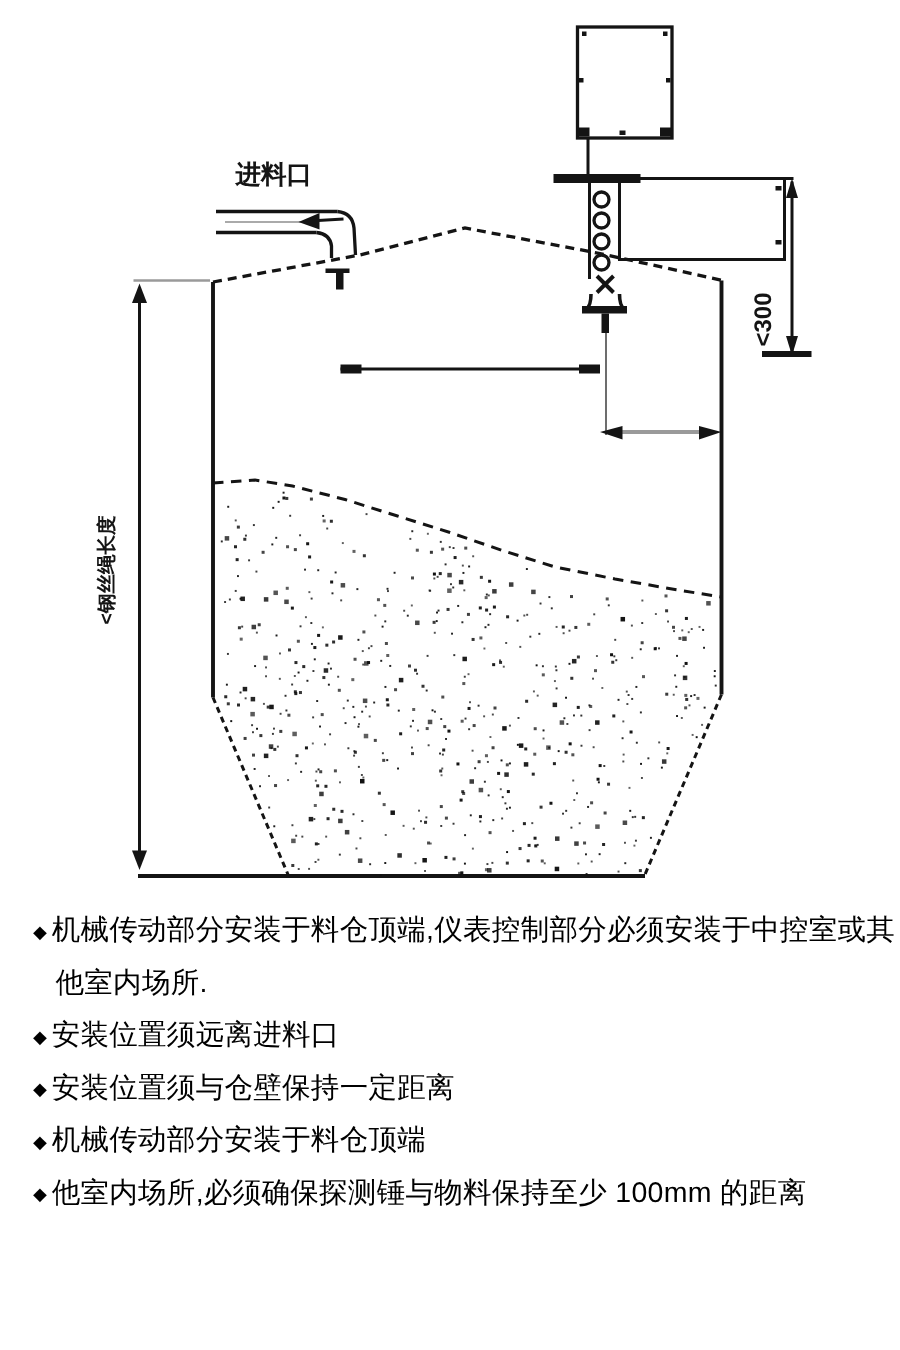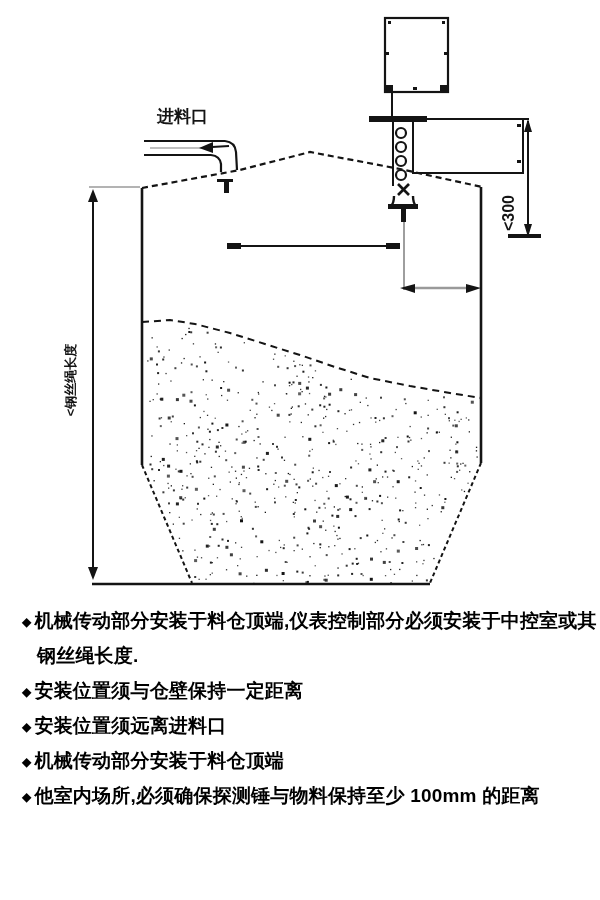--- a/index.html
+++ b/index.html
@@ -4,21 +4,21 @@
 <style>
   html,body{margin:0;padding:0;}
   body{
     width:600px;height:900px;background:#ffffff;position:relative;
     font-family:"Liberation Sans",sans-serif;overflow:hidden;
   }
   .diagram-wrap{position:absolute;left:0;top:0;width:600px;height:600px;}
   svg text{font-family:"Liberation Sans",sans-serif;}
   .notes{
     position:absolute;left:22px;top:603px;width:578px;
-    color:#000;font-weight:bold;font-size:19px;
+    color:#000;font-weight:normal;font-size:19px;
   }
   .note-line{
     height:35px;line-height:35px;white-space:nowrap;
     letter-spacing:0.2px;
   }
   .note-line.indent{padding-left:15px;}
   .bullet{
     display:inline-block;font-size:12px;vertical-align:1px;margin-right:3px;
   }
 </style>
@@ -752,18 +752,18 @@
     <line x1="93" y1="198" x2="93" y2="568" stroke="#141414" stroke-width="2"></line>
     <polygon points="93,189 88,202 98,202" fill="#141414"></polygon>
     <polygon points="93,580 88,567 98,567" fill="#141414"></polygon>
     <text x="75" y="380" transform="rotate(-90 75 380)" text-anchor="middle" font-size="13" font-weight="bold" fill="#141414">&lt;钢丝绳长度</text>
   </g>
 </svg>
 </div>
 
 <div class="notes">
     <div class="note-line"><span class="bullet">◆</span><span>机械传动部分安装于料仓顶端,仪表控制部分必须安装于中控室或其</span></div>
-    <div class="note-line indent"><span>钢丝绳长度.</span></div>
+    <div class="note-line indent"><span>他室内场所.</span></div>
+    <div class="note-line"><span class="bullet">◆</span><span>安装位置须远离进料口</span></div>
     <div class="note-line"><span class="bullet">◆</span><span>安装位置须与仓壁保持一定距离</span></div>
-    <div class="note-line"><span class="bullet">◆</span><span>安装位置须远离进料口</span></div>
     <div class="note-line"><span class="bullet">◆</span><span>机械传动部分安装于料仓顶端</span></div>
     <div class="note-line"><span class="bullet">◆</span><span>他室内场所,必须确保探测锤与物料保持至少 100mm 的距离</span></div>
   </div>
 
 </body></html>

